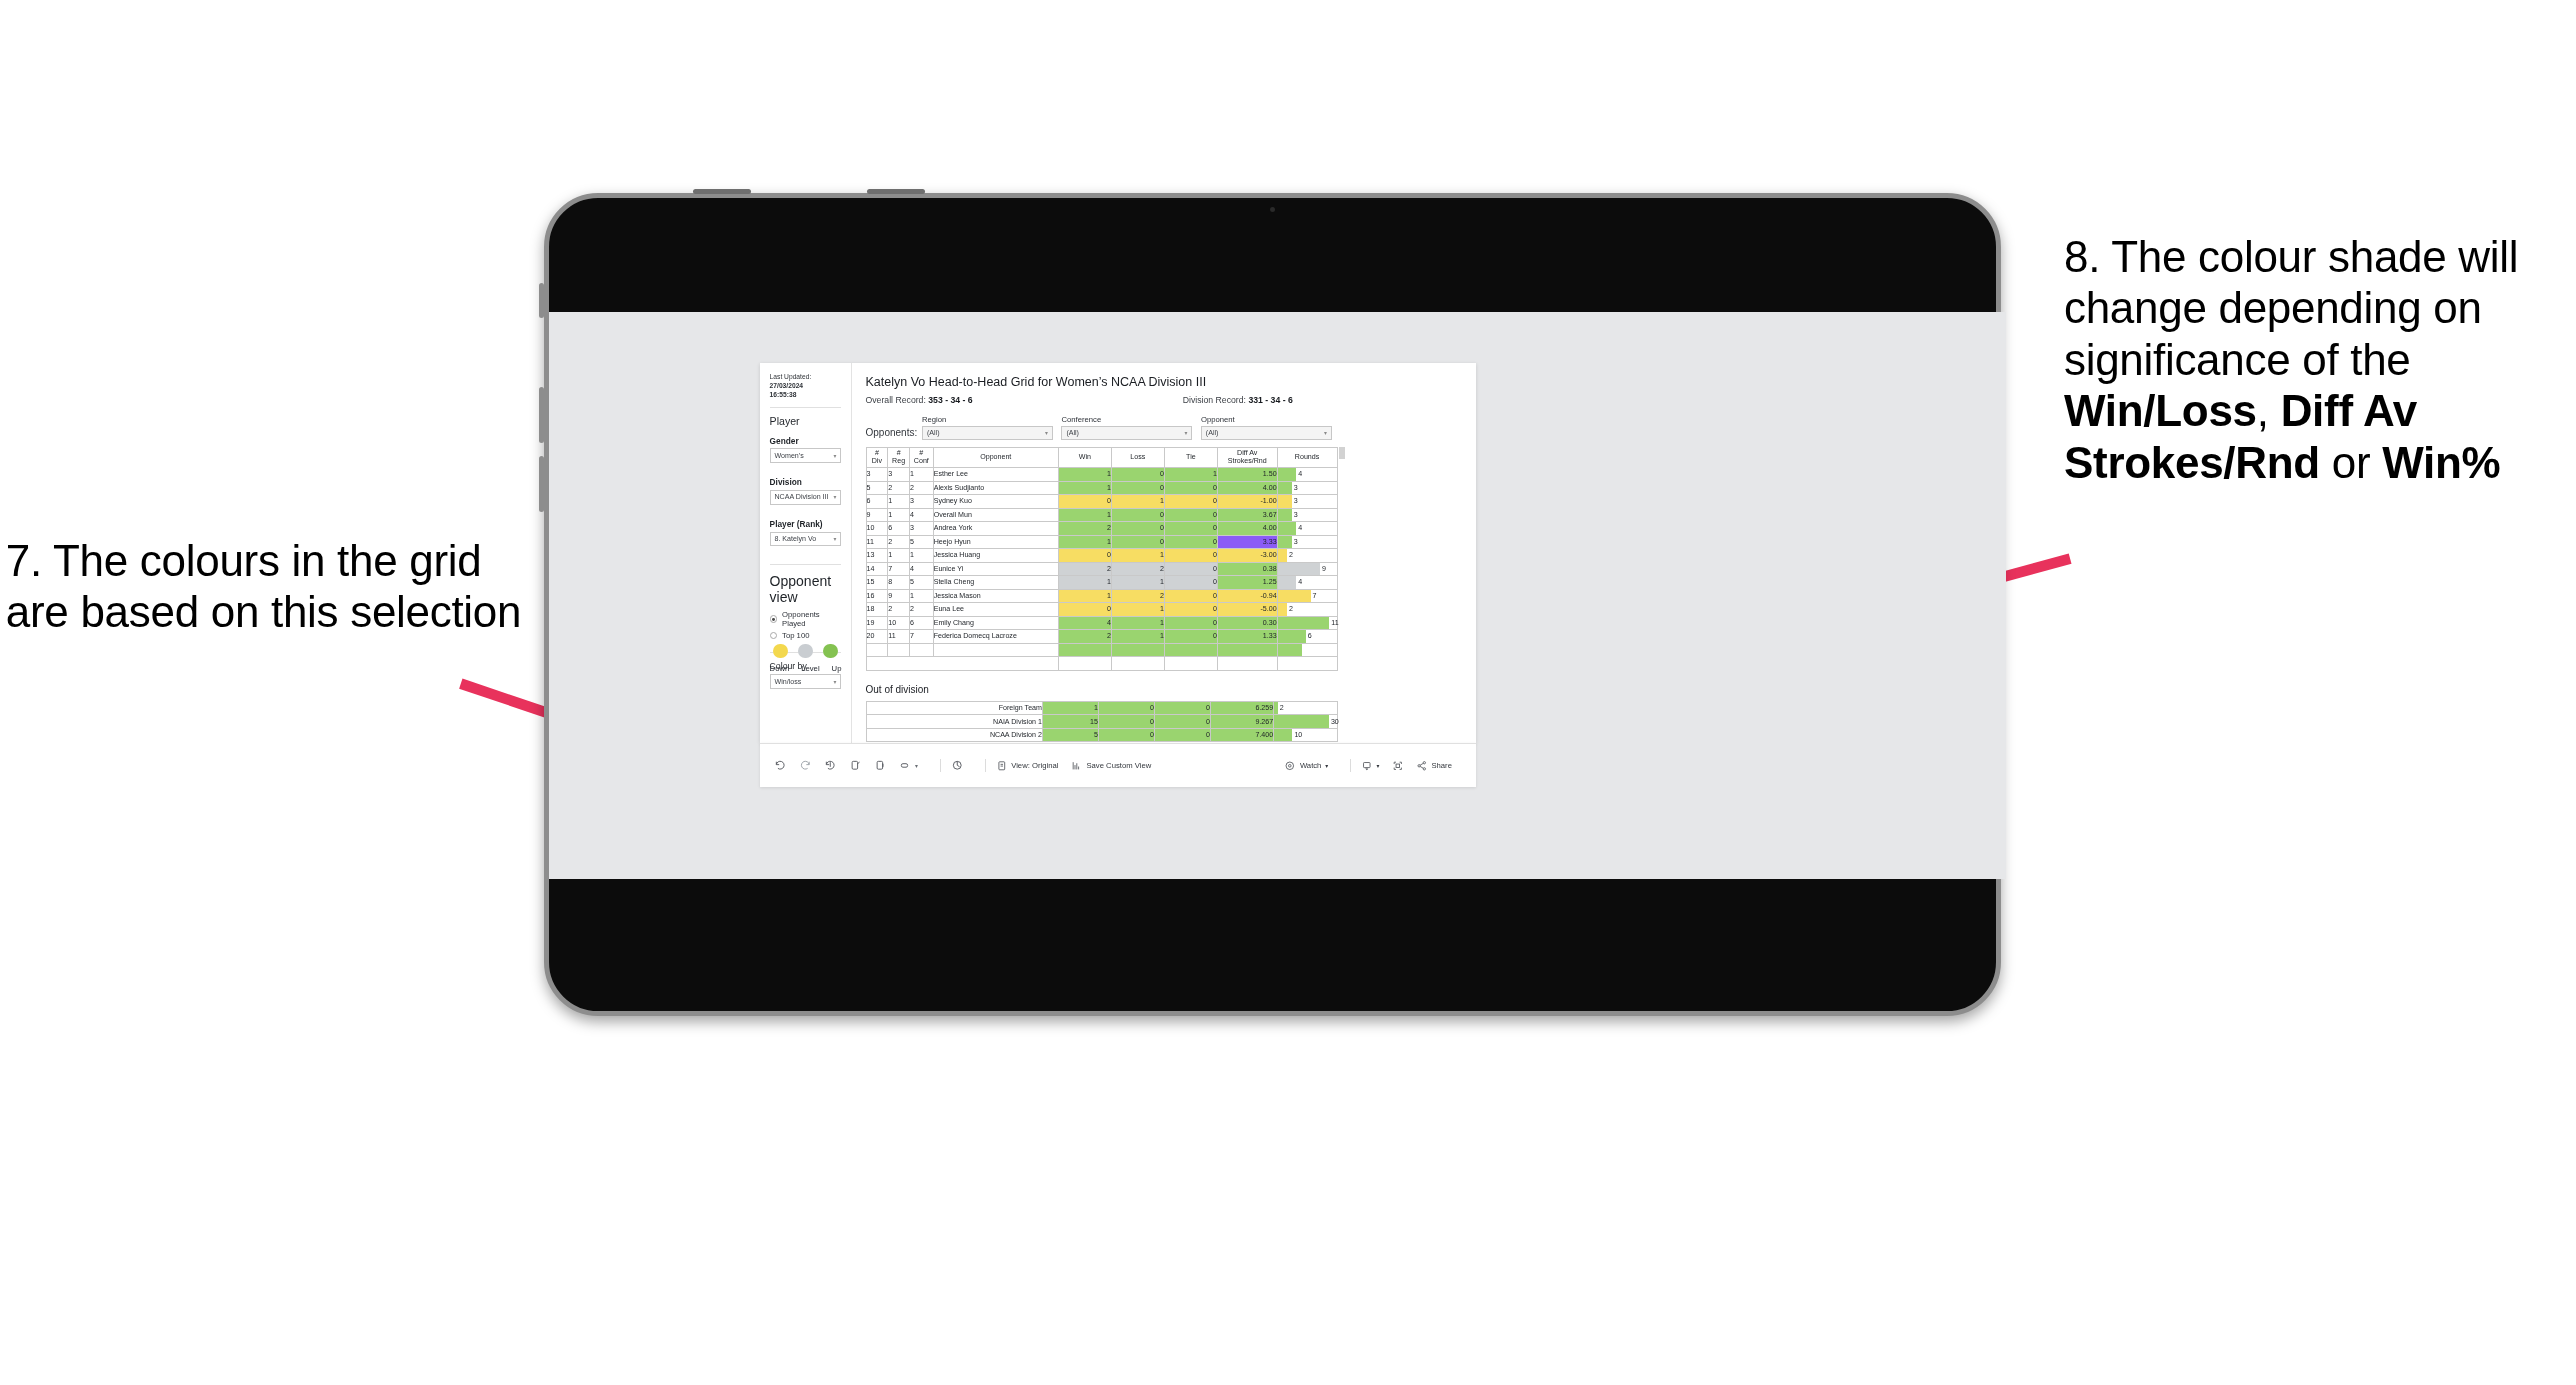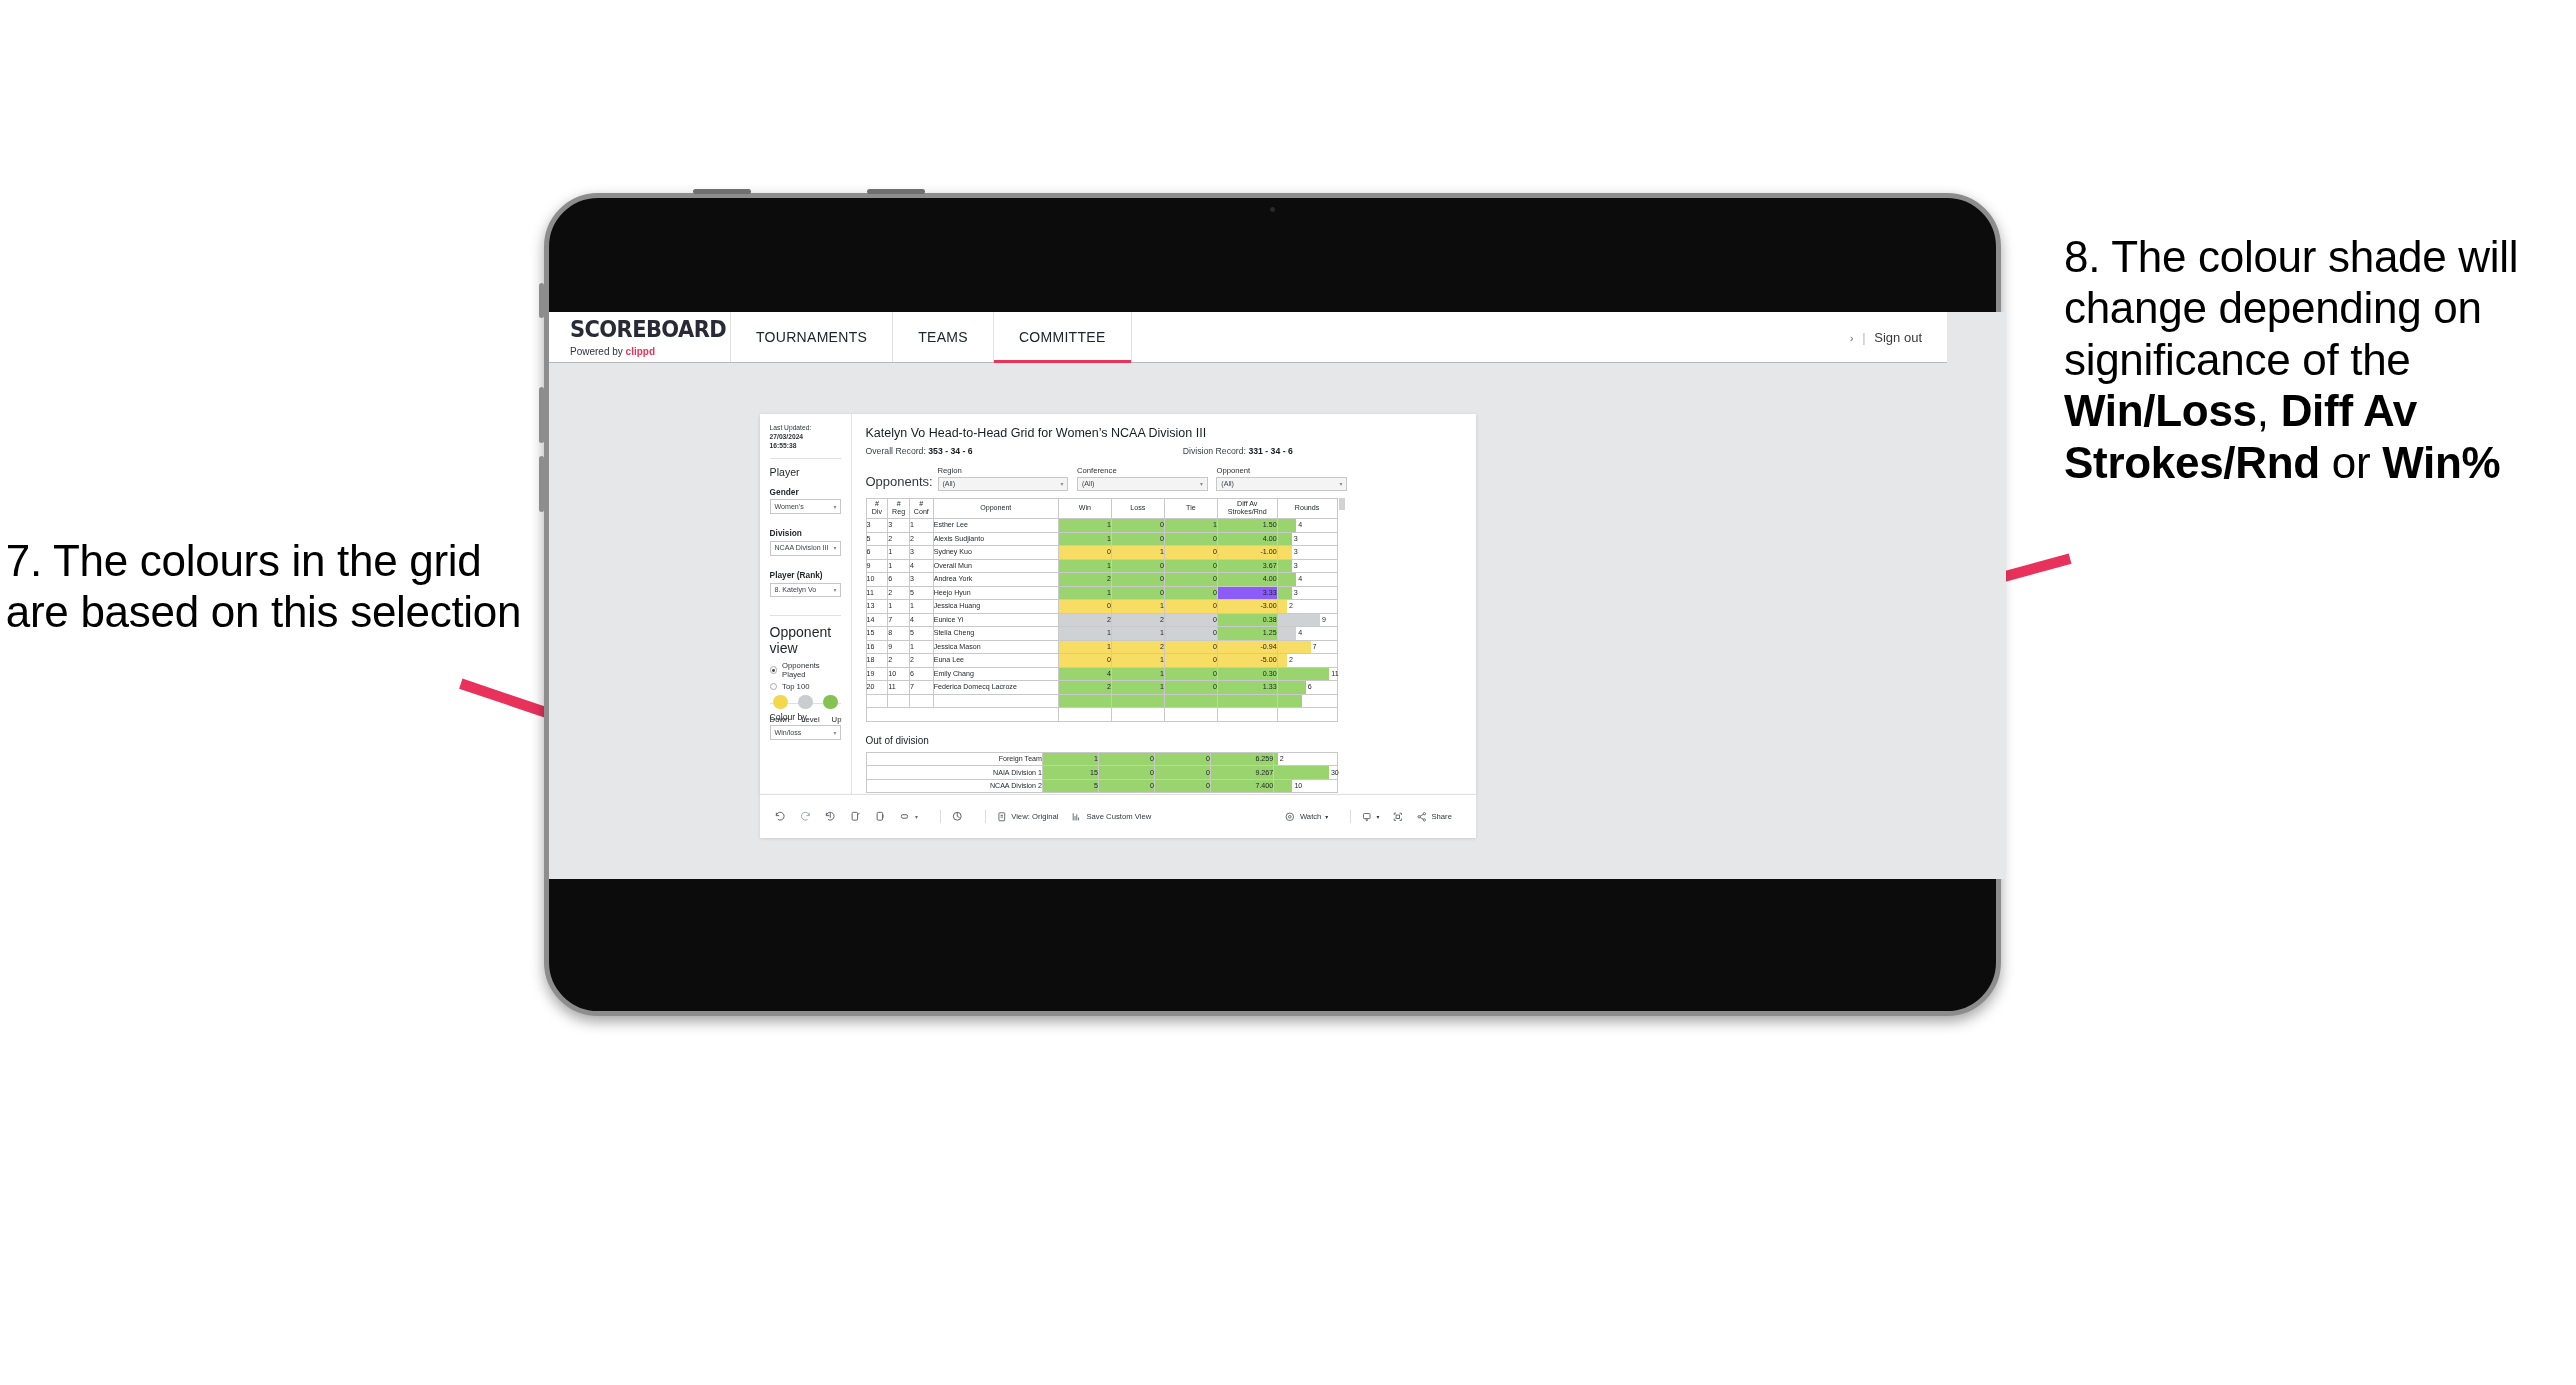--- a/index.html
+++ b/index.html
@@ -107,21 +107,21 @@
   .dot-lbls{display:flex;justify-content:space-between;margin-top:5.8px;font-size:7.7px;color:#23272e;}
 
   
   .viz{flex:1;padding:11.6px 13.5px 0 13.5px;box-sizing:border-box;position:relative;}
   .viz-title{font-size:12.5px;color:#1a1d22;margin-bottom:6.7px;}
   .records{display:flex;font-size:8.7px;color:#3a3e44;margin-bottom:9.6px;}
   .records b{color:#16191e;font-weight:bold;}
   .rec-2{margin-left:210px;}
 
   .oppfilters{display:flex;align-items:flex-end;margin-bottom:6.7px;}
-  .oppfilters .oplabel{font-size:13px;color:#33373d;margin-bottom:1.9px;margin-right:4.8px;}
+  .oppfilters .oplabel{font-size:10px;color:#33373d;margin-bottom:1.9px;margin-right:4.8px;}
   .ff{margin-right:8.7px;}
   .ff .ffl{font-size:7.7px;color:#2d3138;margin-bottom:1.9px;}
   .ff .sel{width:121px;background:#f4f4f4;}
 
   
   table.grid{border-collapse:collapse;table-layout:fixed;width:472px;}
   table.grid th,table.grid td{border:1px solid #c9c9c9;font-size:7.1px;color:#1d2126;padding:0;height:12.5px;}
   table.grid th{background:#fff;font-weight:normal;text-align:center;line-height:1.08;font-size:7.1px;padding:1.9px 0;}
   td.num{text-align:right;padding-right:4.8px;}
   td.nm{text-align:left;padding-left:3.9px;}
@@ -183,38 +183,20 @@
   <div class="cam"></div>
   <div class="topbtn" style="left:144px"></div>
   <div class="topbtn" style="left:318px"></div>
   <div class="btn-a"></div>
   <div class="btn-b"></div>
   <div class="btn-c"></div>
 
   <div id="screen">
   <div id="screen-inner">
 
-    <div class="app-header">
-      <div class="brand">
-        <div class="brand-title">SCOREBOARD</div>
-        <div class="brand-sub">
-          <span>Powered by </span><span class="clippd">clippd</span>
-        </div>
-      </div>
-      <div class="topnav">
-        <div class="item">TOURNAMENTS</div>
-        <div class="item">TEAMS</div>
-        <div class="item active">COMMITTEE</div>
-      </div>
-      <div class="header-right">
-        <span class="chev">›</span>
-        <span class="pipe">|</span>
-        <span class="signout">Sign out</span>
-      </div>
-    </div>
 
 
     <div class="workspace">
 
       <div class="viz-card">
 
         <div class="filters">
           <div class="lastupd">
             <span>Last Updated: </span><b>27/03/2024</b><br>
             <b>16:55:38</b>

